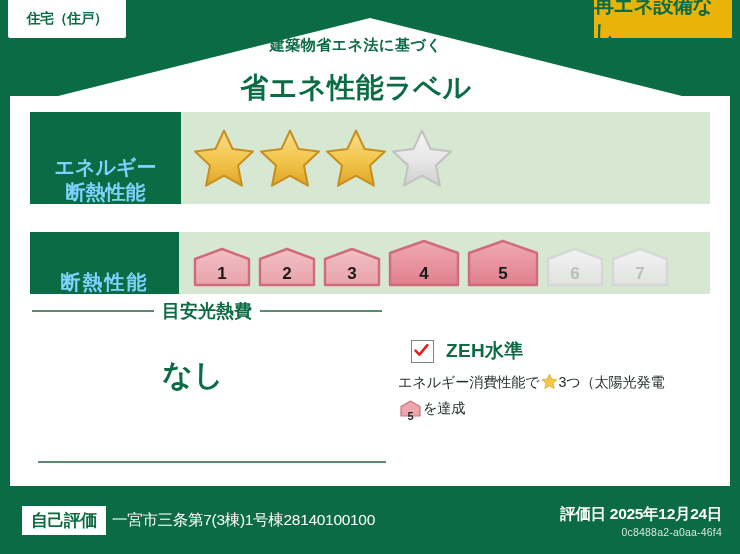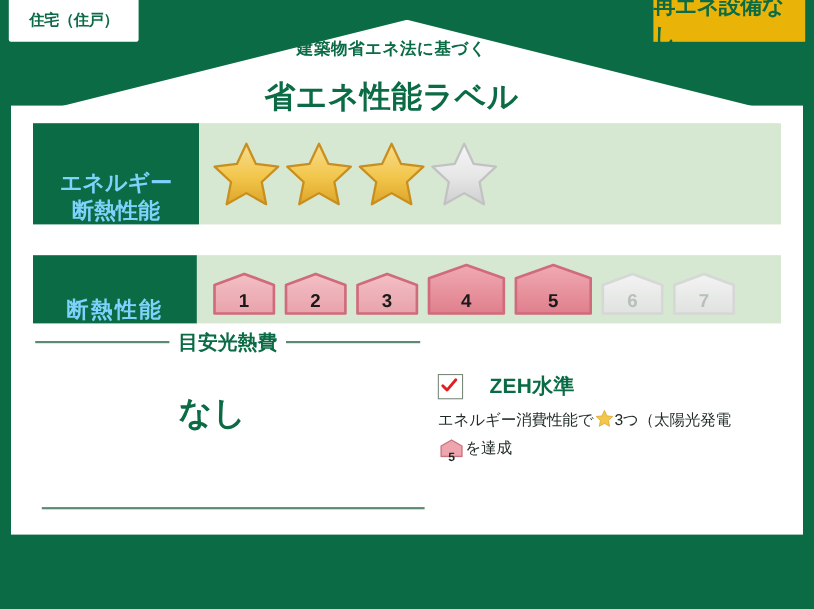--- a/index.html
+++ b/index.html
@@ -94,21 +94,21 @@
     color:#0a6b45;font-size:30px;font-weight:bold;
   }
   .cost-rule{
     position:absolute;left:38px;top:461px;width:348px;height:2px;background:#5b8a72;
   }
 
   
   .zeh{
     position:absolute;left:398px;top:338px;width:312px;
   }
-  .zeh-head{display:flex;align-items:center;gap:24px;}
+  .zeh-head{display:flex;align-items:center;gap:12px;margin-left:13px;}
   .chk{
     width:21px;height:21px;border:1.6px solid #7a8a7a;background:#fff;
     position:relative;flex:0 0 auto;
   }
   .chk svg{position:absolute;left:1px;top:1px;}
   .zeh-title{color:#0a6b45;font-size:19px;font-weight:bold;letter-spacing:0.3px;}
   .zeh-text{
     margin-top:7px;color:#1f2a24;font-size:14.2px;line-height:1.62;
     letter-spacing:-0.2px;
   }
@@ -328,14 +328,20 @@
     <div class="zeh-text">
       <span>エネルギー消費性能で</span><span class="inline-star"><svg width="17" height="17" viewBox="0 0 24 24">
             <polygon points="12,1.6 15.2,8.6 22.6,9.4 17.1,14.5 18.6,22 12,18.2 5.4,22 6.9,14.5 1.4,9.4 8.8,8.6" fill="#f2c74a" stroke="#d9a62c" stroke-width="1"></polygon>
           </svg></span><span>3つ（太陽光発電</span><br>
       <span class="inline-house"><svg width="21" height="17" viewBox="0 0 21 17">
             <polygon points="1,16 1,6.5 10.5,1 20,6.5 20,16" fill="#eda6ae" stroke="#c9737f" stroke-width="1.2" stroke-linejoin="round"></polygon>
           </svg><span class="house-num">5</span></span><span>を達成</span>
     </div>
   </div>
 
+  <div class="footer">
+    <div class="self-badge">自己評価</div>
+    <div class="bldg-name">一宮市三条第7(3棟)1号棟28140100100</div>
+    <div class="eval-date">評価日 2025年12月24日</div>
+    <div class="eval-hash">0c8488a2-a0aa-46f4</div>
+  </div>
 
 </div>
 
 </body></html>

